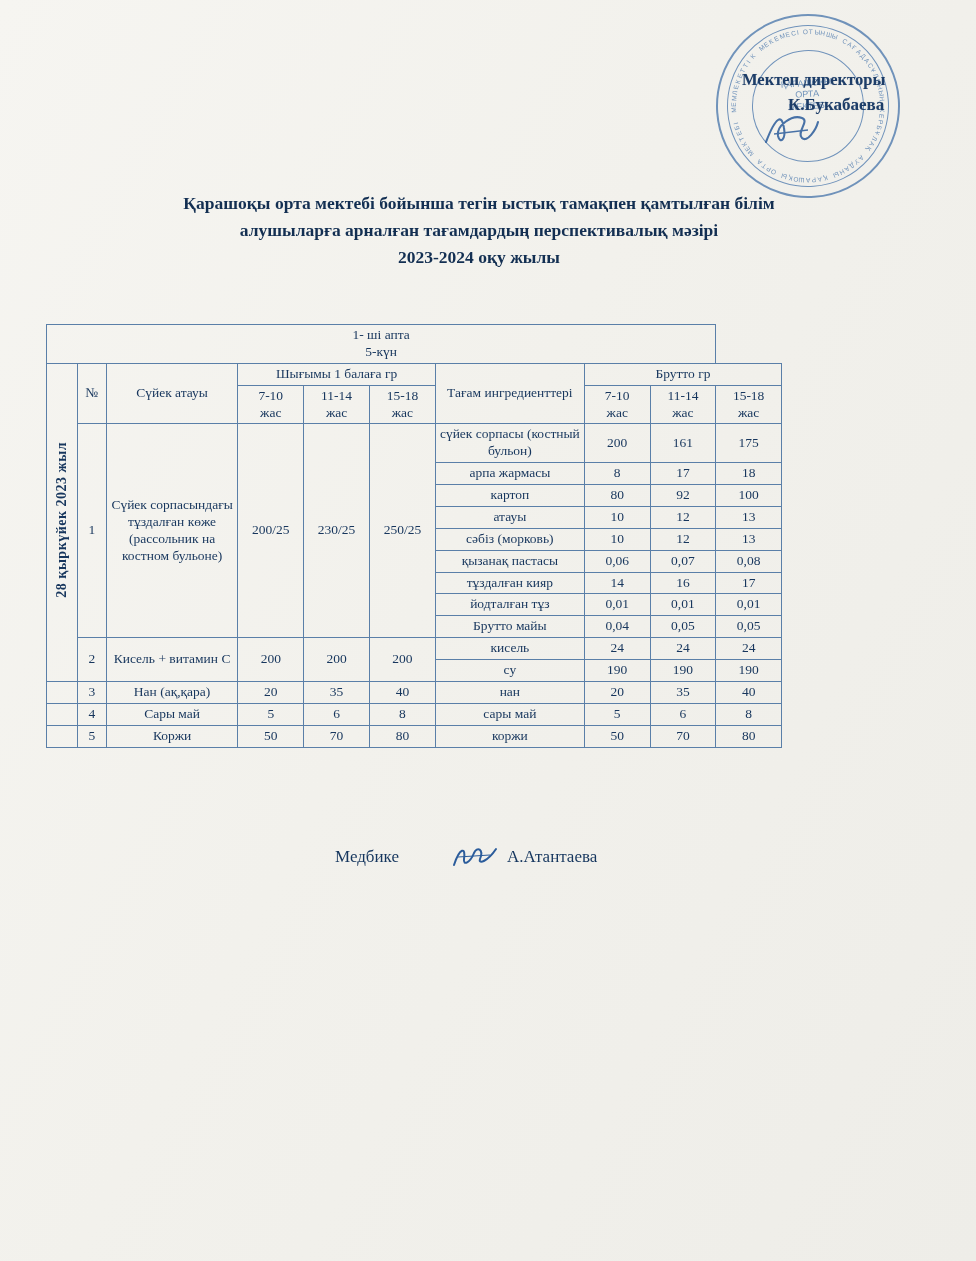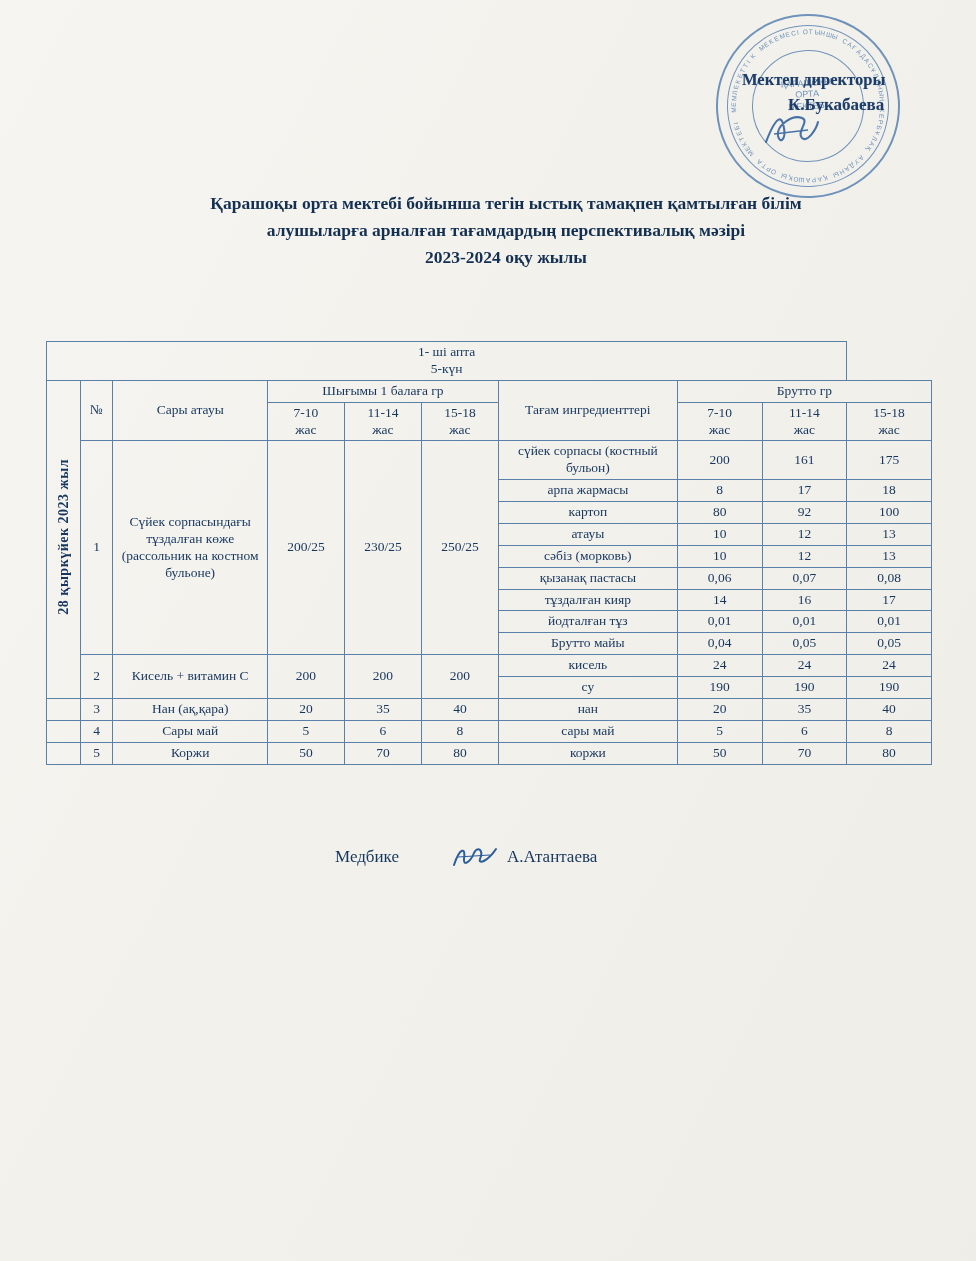--- a/index.html
+++ b/index.html
@@ -91,35 +91,35 @@
     left: 762px;
     width: 60px;
     height: 40px;
     color: #2b5c9b;
     opacity: .85;
   }
   
   .title {
     position: absolute;
     top: 190px;
-    left: 76px;
+    left: 49px;
     width: 860px;
     text-align: center;
     font-weight: bold;
     font-size: 17.5px;
     line-height: 1.55;
     color: #132f52;
   }
   .title .small { display: block; }
   
   .tbl-wrap {
     position: absolute;
-    top: 341px;
+    top: 324px;
     left: 46px;
-    width: 886px;
+    width: 736px;
   }
   table.menu {
     border-collapse: collapse;
     width: 100%;
     font-size: 13.5px;
     color: #17365d;
   }
   table.menu td, table.menu th {
     border: 1px solid #5a7fa8;
     padding: 2px 4px;
@@ -288,21 +288,21 @@
           <td class="week-cell" colspan="9">
             <div>1-   ші апта</div>
             <div>5-күн</div>
           </td>
         </tr>
         <tr>
           <td class="date-cell" rowspan="13">
             <span class="date-rot">28 қыркүйек 2023 жыл</span>
           </td>
           <th class="hdr num-cell" rowspan="2">№</th>
-          <th class="hdr dish-cell" rowspan="2">Сары атауы</th>
+          <th class="hdr dish-cell" rowspan="2">Сүйек атауы</th>
           <th class="hdr" colspan="3">Шығымы 1 балаға  гр</th>
           <th class="hdr ing-cell" style="text-align:center" rowspan="2">Тағам ингредиенттері</th>
           <th class="hdr" colspan="3">Брутто гр</th>
         </tr>
         <tr>
           <th class="hdr out-cell">
             <div>7-10</div>
               <div>жас</div>
           </th>
           <th class="hdr out-cell">

